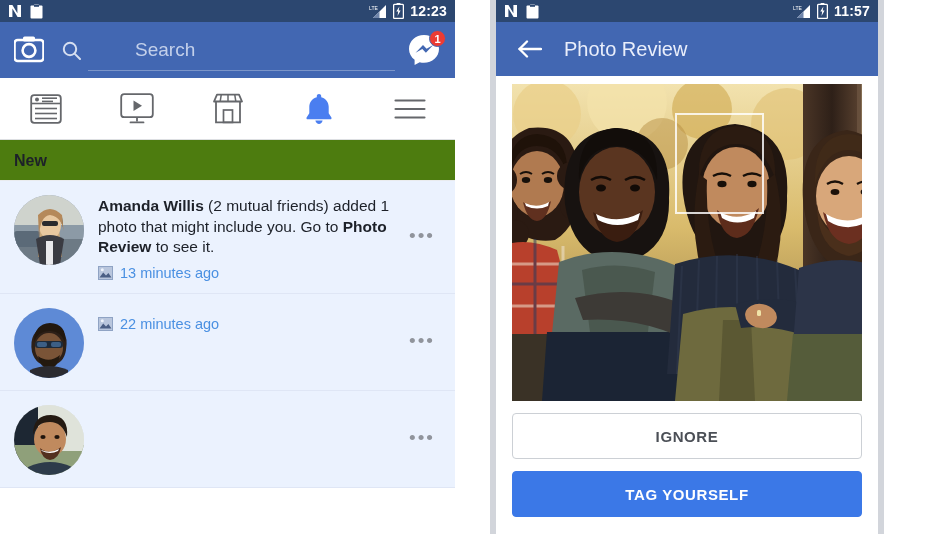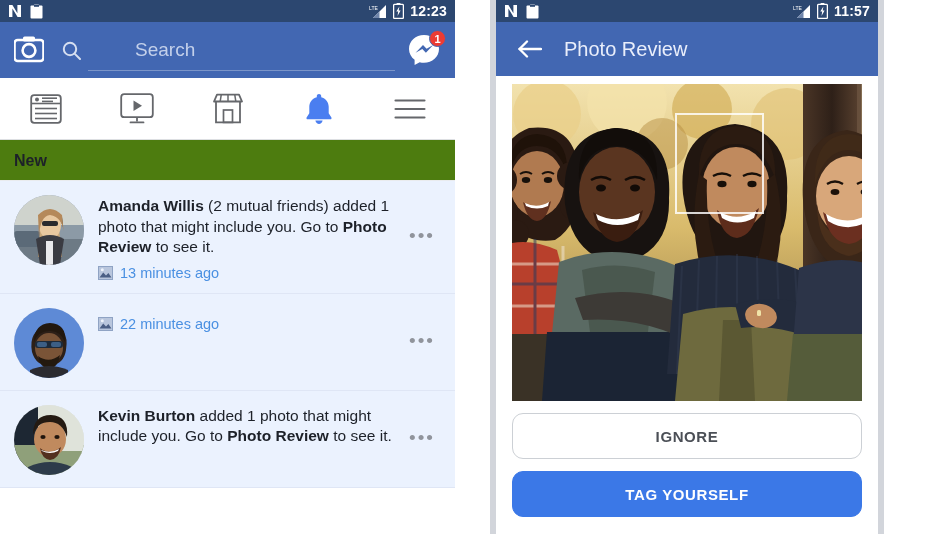--- a/index.html
+++ b/index.html
@@ -253,21 +253,21 @@
   }
   .btn {
     height: 46px;
     display: flex;
     align-items: center;
     justify-content: center;
     font-size: 15px;
     font-weight: bold;
     letter-spacing: 0.6px;
     cursor: pointer;
-    border-radius: 11px;
+    border-radius: 4px;
   }
   .btn-ignore {
     background: #ffffff;
     border: 1px solid #ccd0d5;
     color: #4b4f56;
   }
   .btn-tag {
     background: #3b78e7;
     border: 1px solid #3b78e7;
     color: #ffffff;
@@ -475,23 +475,20 @@
             <ellipse cx="36" cy="34" rx="16" ry="18" fill="#c08a5e"></ellipse>
             <path d="M19 30 Q19 10 37 10 Q55 11 53 32 Q48 17 36 17 Q23 17 19 30Z" fill="#241a12"></path>
             <ellipse cx="29" cy="32" rx="2.6" ry="2" fill="#20150d"></ellipse>
             <ellipse cx="43" cy="32" rx="2.6" ry="2" fill="#20150d"></ellipse>
             <path d="M26 43 Q36 51 47 42 Q45 54 36 55 Q28 54 26 43Z" fill="#52301f"></path>
             <path d="M27 45 Q36 49 45 44 L44 46 Q36 50 28 46Z" fill="#ffffff"></path>
             <path d="M14 62 Q36 52 58 62 L58 70 L14 70Z" fill="#2d3b4a"></path>
           </svg>
         </div>
         <div class="notif-body">
-          <div class="notif-text">
-            <b>Kevin Burton</b><span></span><span> added 1 photo that might include you. Go to </span><b>Photo Review</b><span> to see it.</span>
-          </div>
         </div>
         <div class="notif-more">•••</div>
       </div>
 
     </div>
   </div>
 
   <div class="gutter"></div>
 
   <div class="panel-right">

